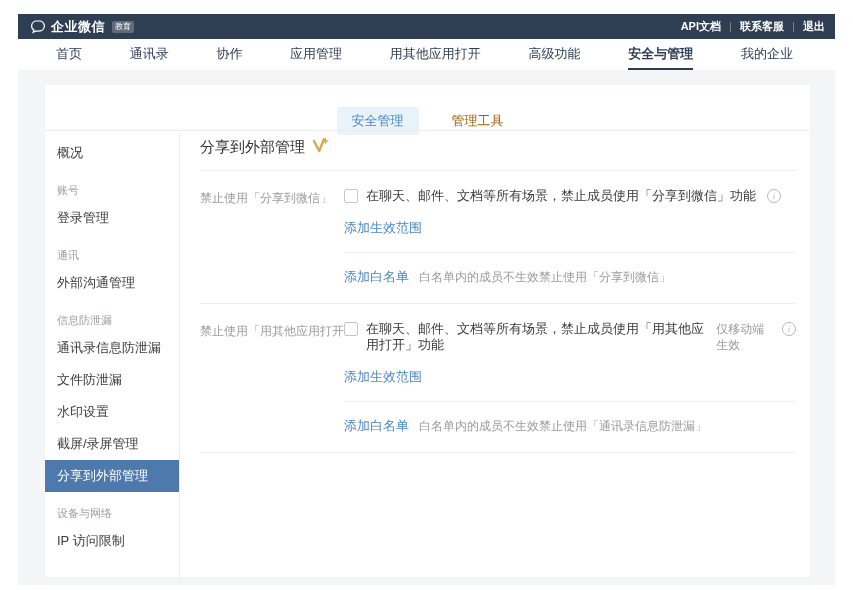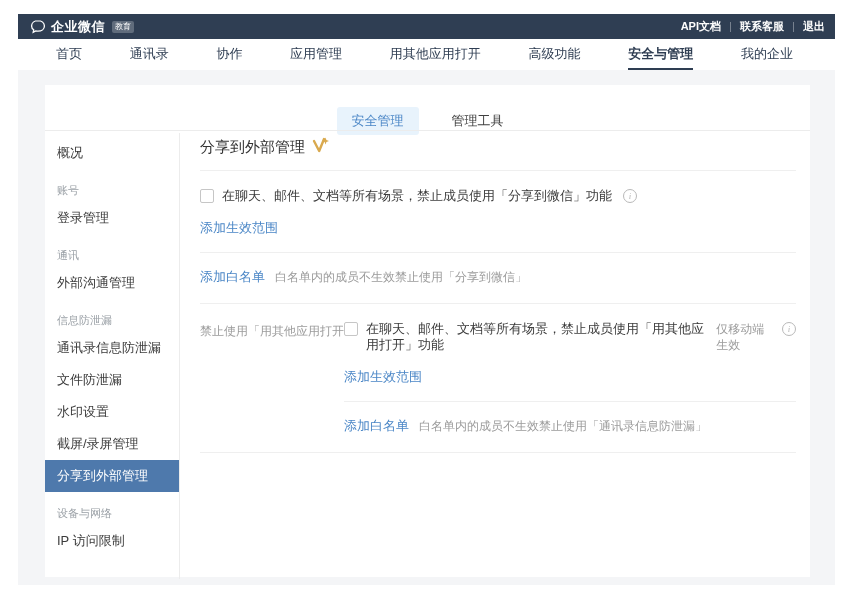--- a/index.html
+++ b/index.html
@@ -36,21 +36,21 @@
   }
   .nav-item.active{font-weight:bold;border-bottom-color:#2e3d52;}
   
   .body-bg{position:absolute;left:18px;top:70px;width:817px;height:515px;background:#f4f5f7;}
   .card{position:absolute;left:45px;top:85px;width:765px;height:492px;background:#fff;}
   
   .subtabs{
     position:absolute;left:0;top:10px;width:100%;display:flex;justify-content:center;
     align-items:center;gap:18px;margin-top:12px;
   }
-  .subtab{font-size:13px;color:#404040;padding:5px 15px;border-radius:3px;cursor:pointer;}
+  .subtab{font-size:13px;color:#a16207;padding:5px 15px;border-radius:3px;cursor:pointer;}
   .subtab.active{background:#e8f3fc;color:#4a86c6;}
   .card-divider{position:absolute;left:0;top:45px;width:100%;height:1px;background:#ececec;}
   
   .sidebar{
     position:absolute;left:0;top:48px;width:135px;height:446px;
     border-right:1px solid #ececec;box-sizing:border-box;padding-top:4px;
   }
   .side-item{font-size:13px;color:#3b3b3b;padding:7px 6px 7px 12px;cursor:pointer;white-space:nowrap;}
   .side-item.active{background:#4e79ac;color:#fff;}
   .side-group{font-size:11px;color:#9aa0a6;padding:14px 6px 4px 12px;white-space:nowrap;}
@@ -148,20 +148,21 @@
       <span class="vip-icon">
         <svg width="17" height="16" viewBox="0 0 17 16">
           <path d="M2 4 L7.2 14 L12 2" fill="none" stroke="#d9a94e" stroke-width="2.4" stroke-linecap="round" stroke-linejoin="round"></path>
           <path d="M13.5 0.5 L14.4 3.1 L17 4 L14.4 4.9 L13.5 7.5 L12.6 4.9 L10 4 L12.6 3.1 Z" fill="#d9a94e"></path>
         </svg>
       </span>
     </div>
     <div class="title-divider"></div>
 
     <div class="setting">
+      <div class="setting-label">禁止使用「分享到微信」</div>
       <div class="setting-body">
         <div class="check-row">
           <span class="checkbox"></span>
           <span>在聊天、邮件、文档等所有场景，禁止成员使用「分享到微信」功能</span>
           <span class="suffix"></span>
           <span class="info-icon">i</span>
         </div>
         <span class="link scope-link">添加生效范围</span>
         <div class="short-divider"></div>
         <div class="whitelist-row">

